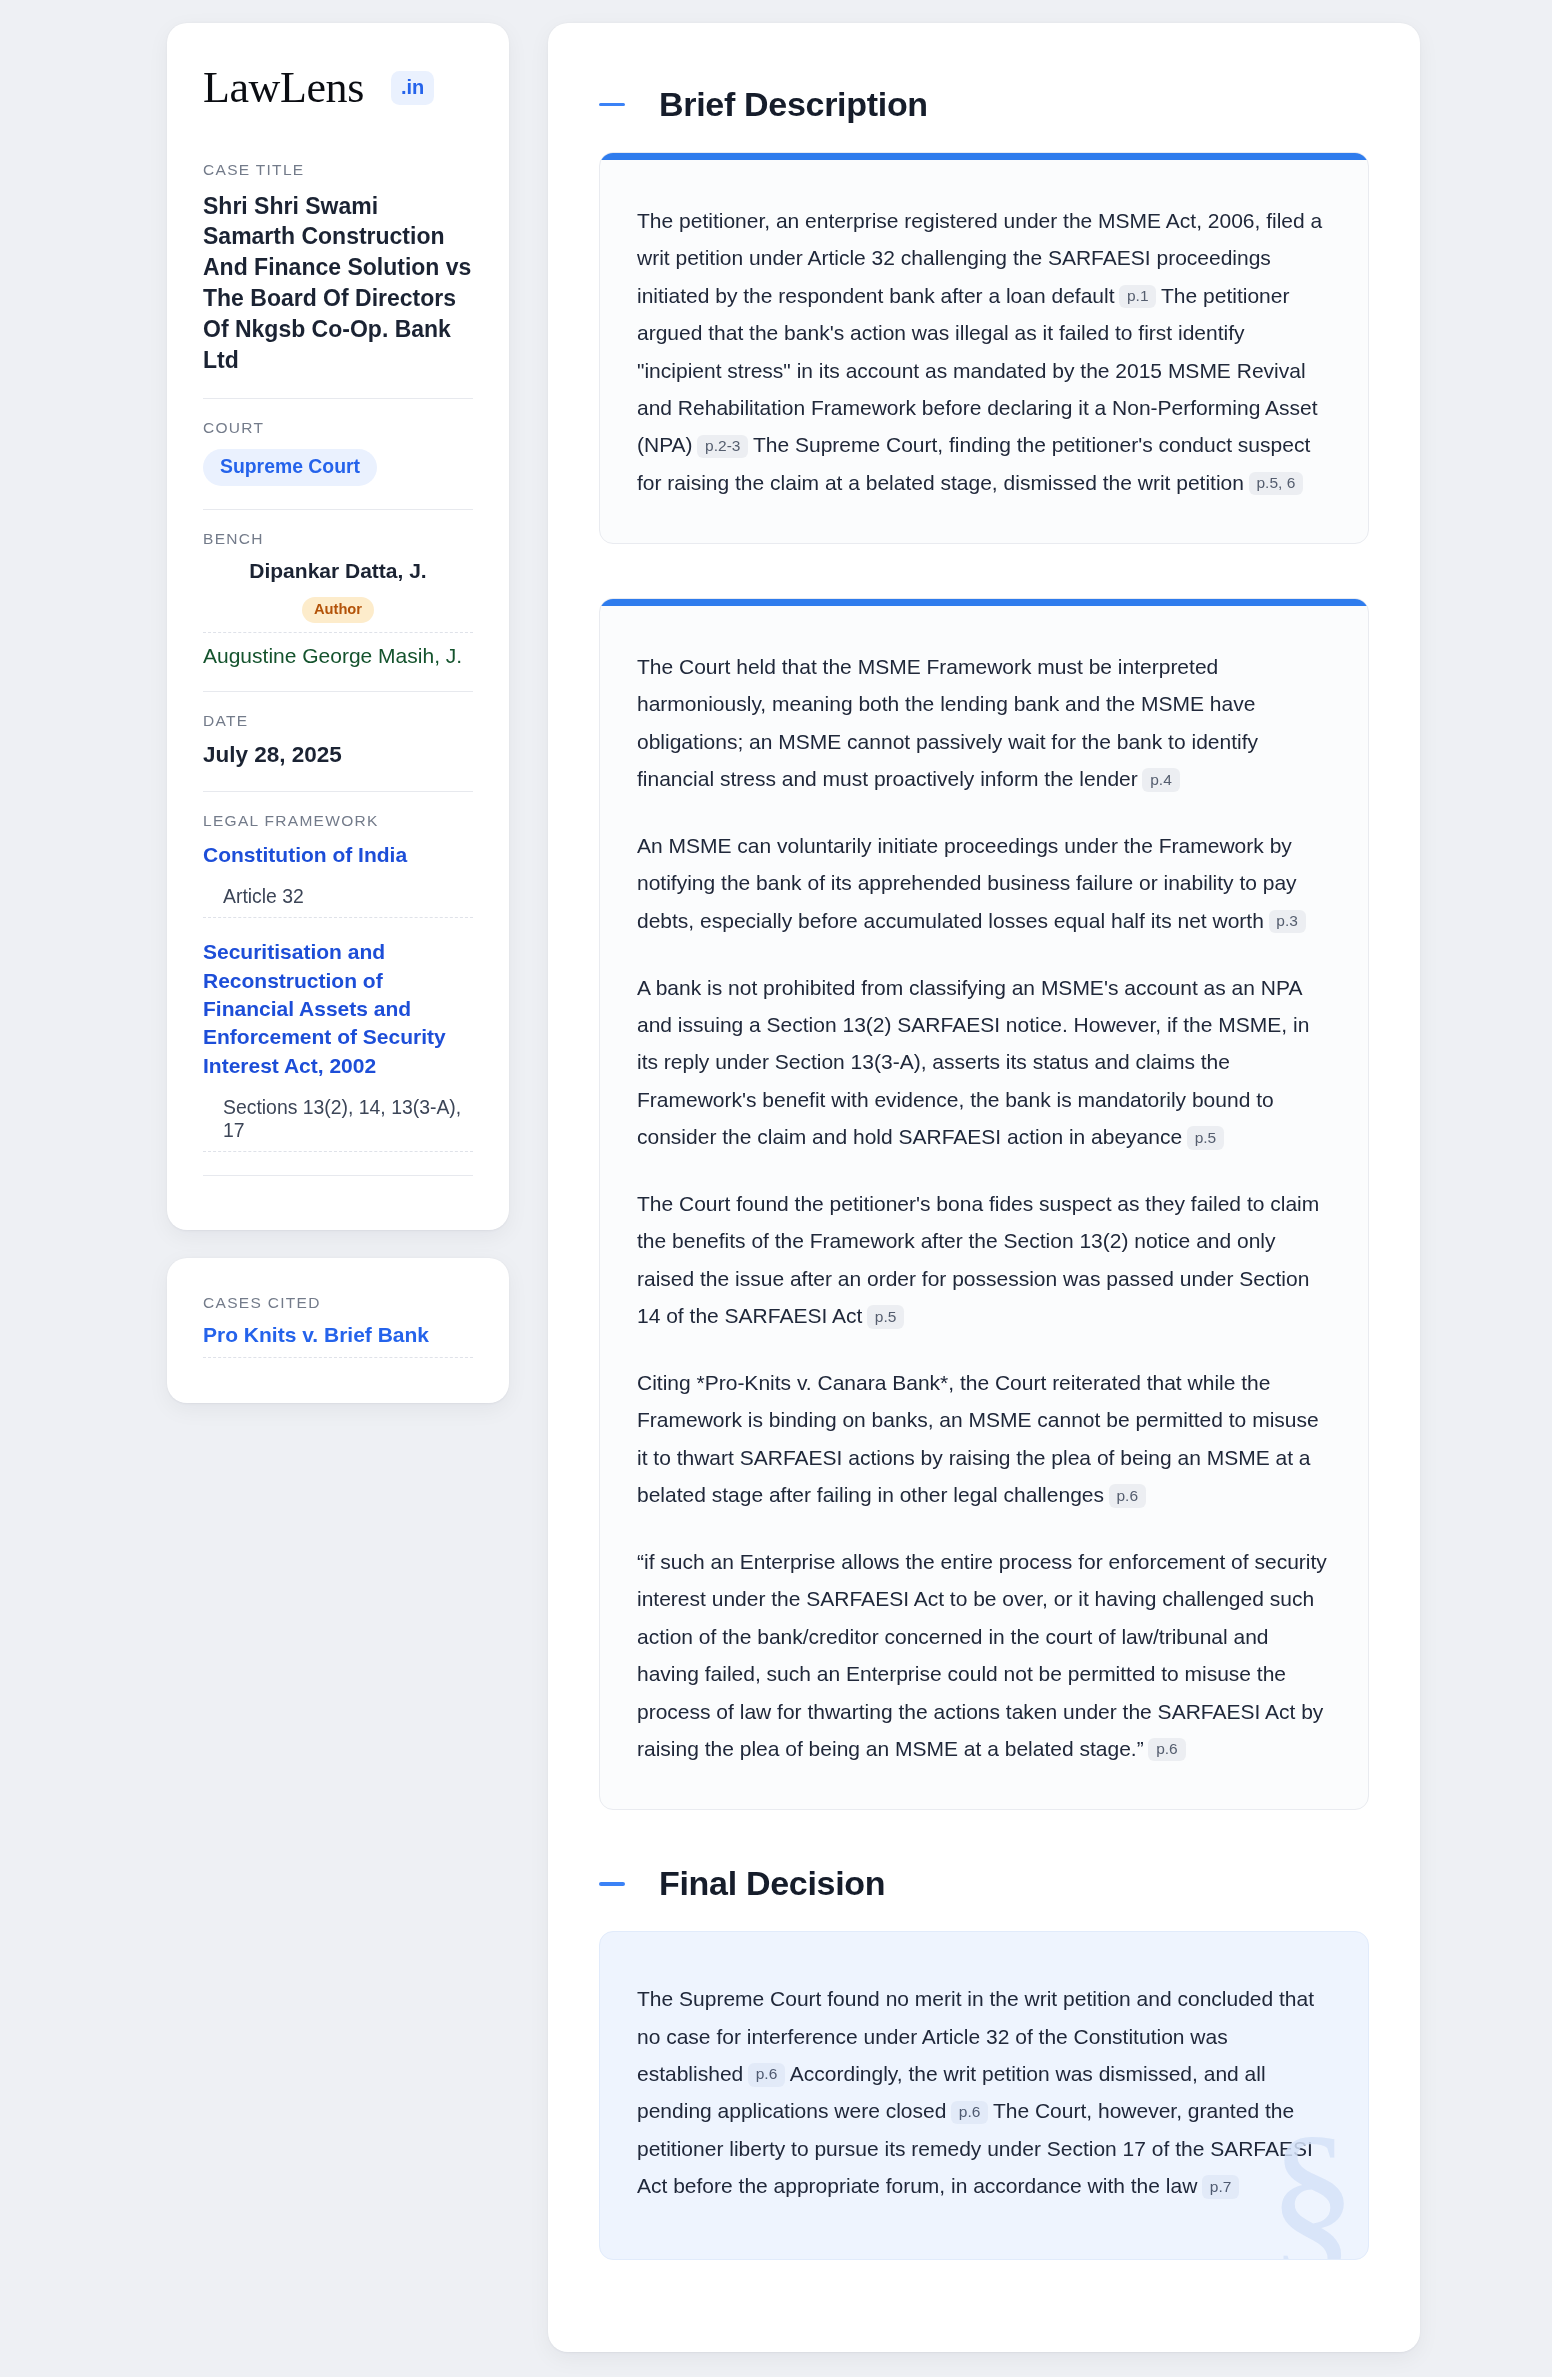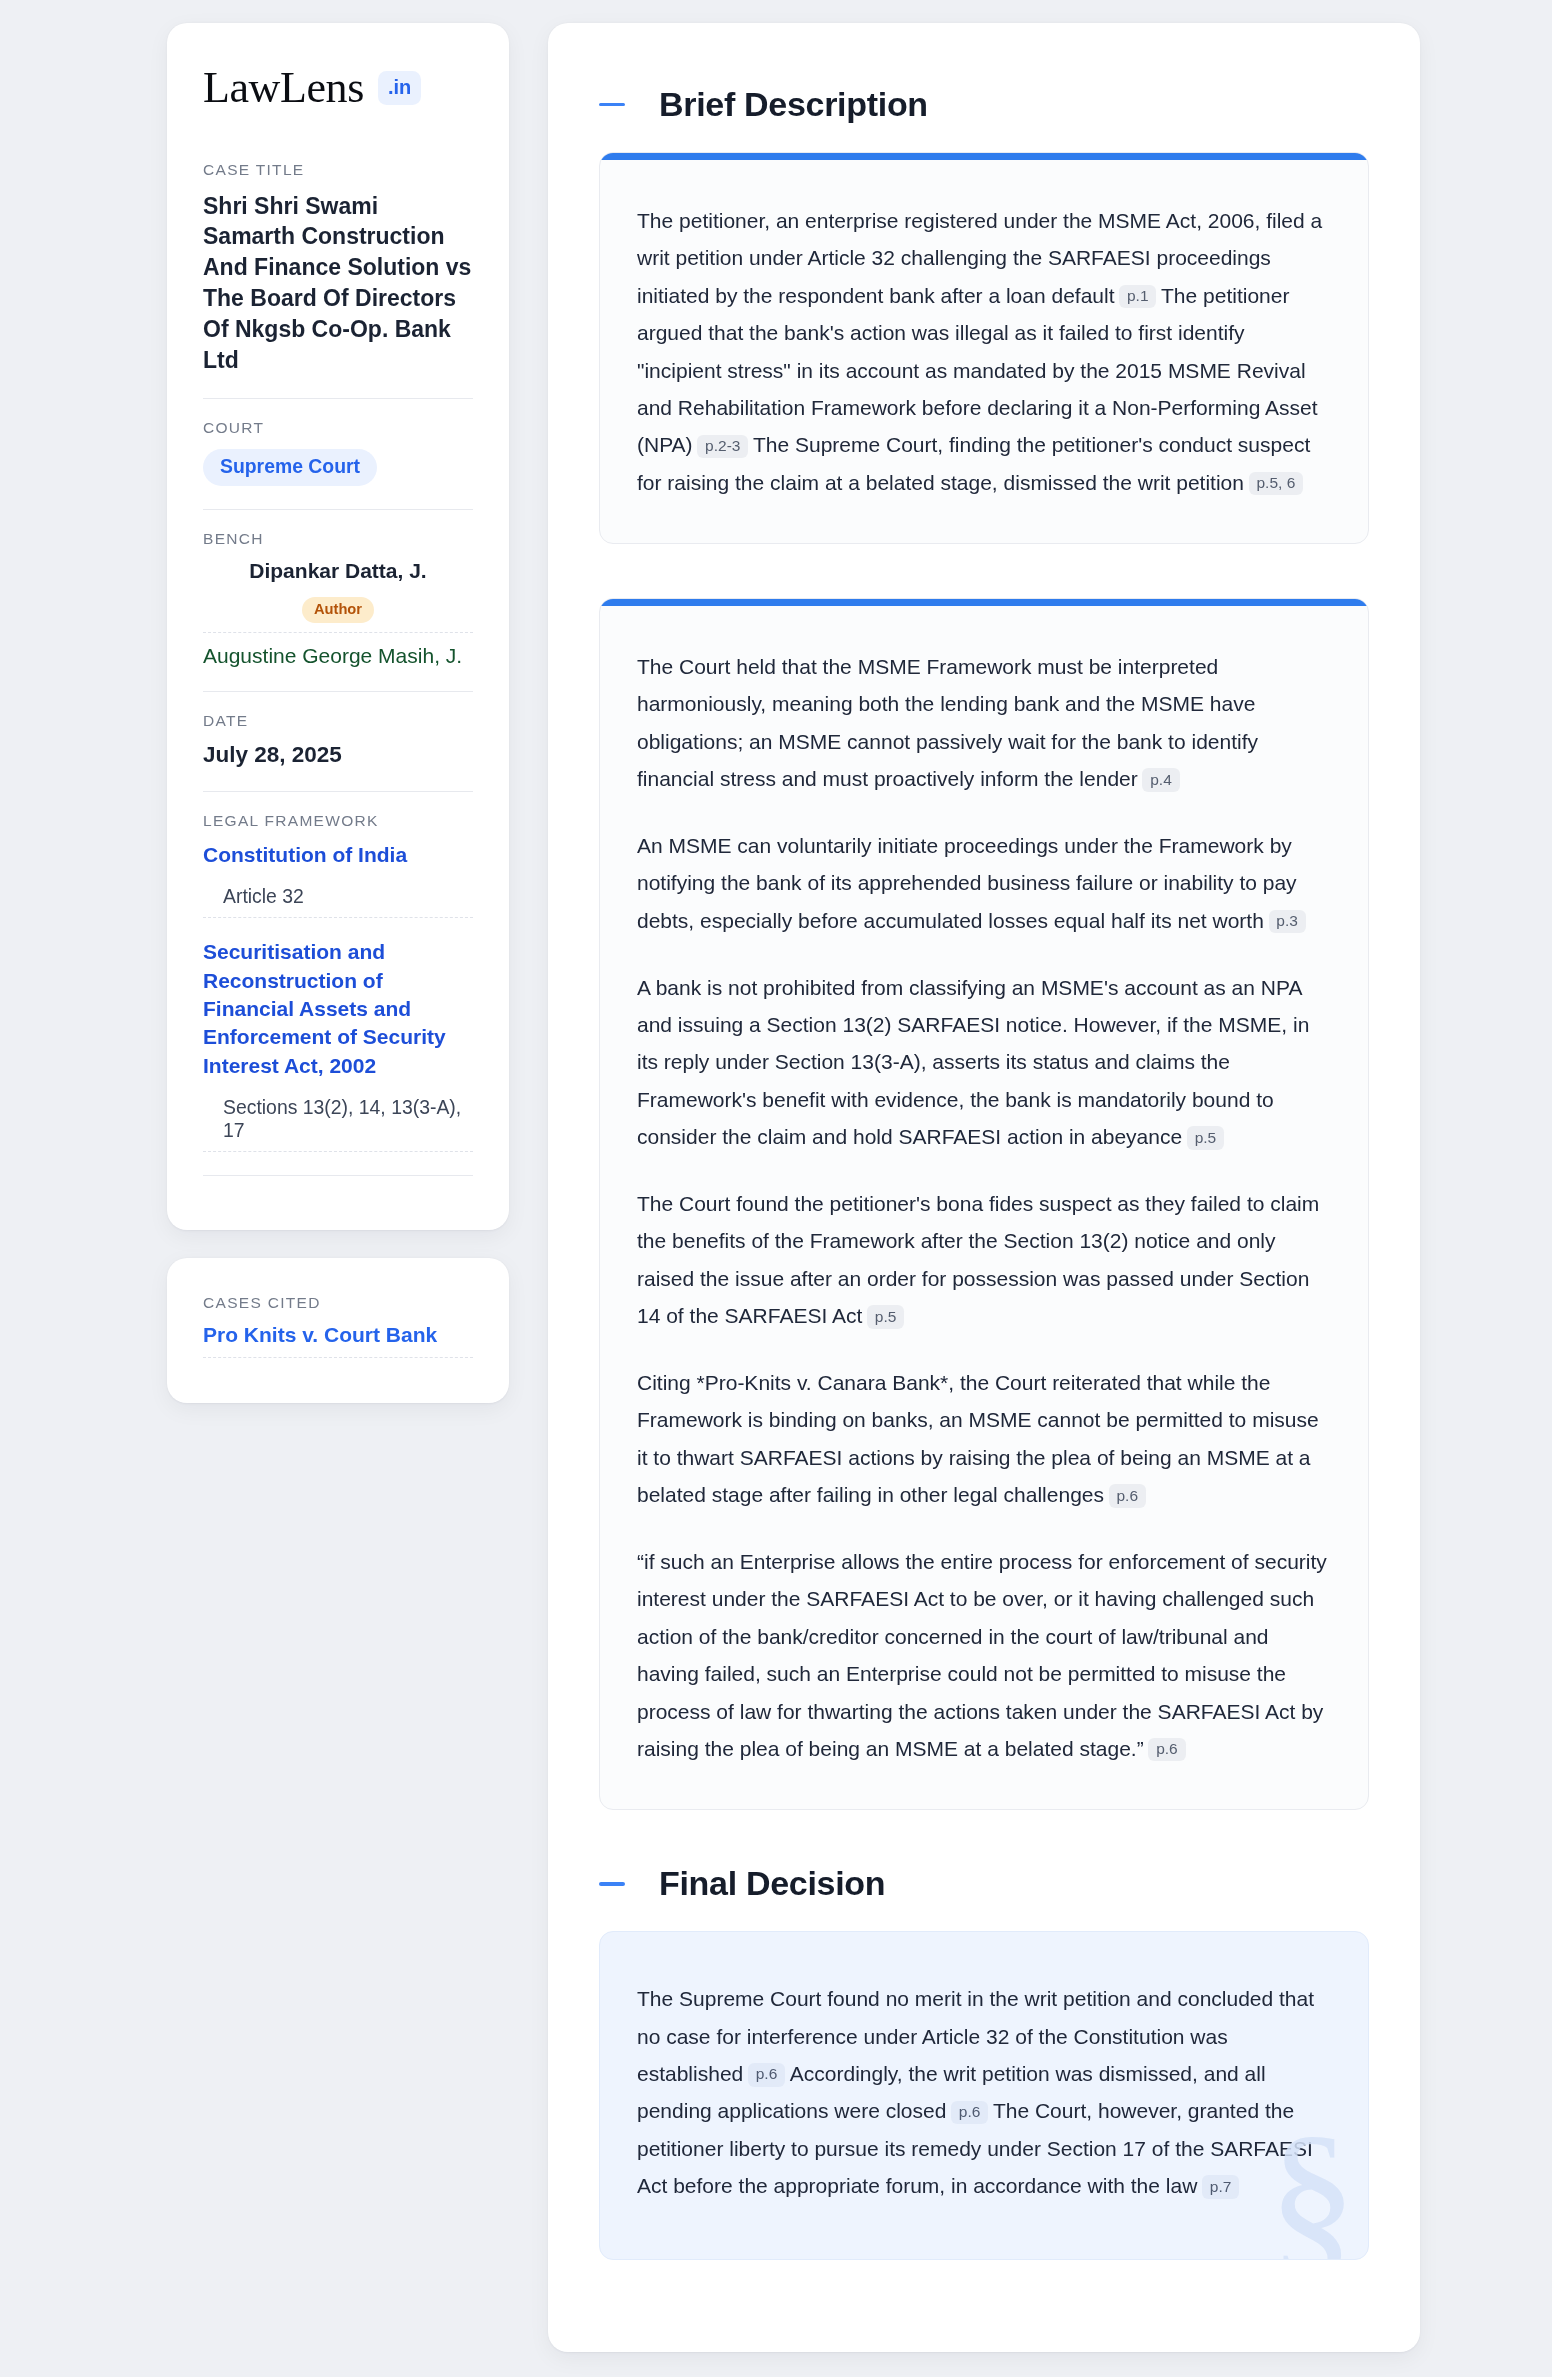--- a/index.html
+++ b/index.html
@@ -33,21 +33,21 @@
     background: #ffffff;
     border-radius: 20px;
     box-shadow: 0 0.8px 2.3px rgba(16,24,40,0.05), 0 6.2px 22px rgba(16,24,40,0.05);
   }
 
   .sidebar-card { padding: 43px 36px 34px 36px; }
 
   .brand {
     display: flex;
     align-items: center;
-    gap: 14px;
+    gap: 27px;
     margin-bottom: 51px;
   }
   .brand-name {
     font-family: "Liberation Serif", serif;
     font-size: 44px;
     line-height: 1;
     letter-spacing: -0.4px;
     color: #0b0d12;
   }
   .brand-tld {
@@ -292,21 +292,21 @@
         </div>
 
         <hr class="dashed">
       </div>
 
       <hr class="hr">
     </div>
 
     <div class="card sidebar-card" style="padding-top:36px;">
       <div class="meta-label">CASES CITED</div>
-      <div class="cite-link">Pro Knits v. Court Bank</div>
+      <div class="cite-link">Pro Knits v. Brief Bank</div>
       <hr class="dashed">
     </div>
 
   </aside>
 
   <main class="main">
 
     <section class="section">
       <div class="section-head">
         <span class="head-dash"></span>

